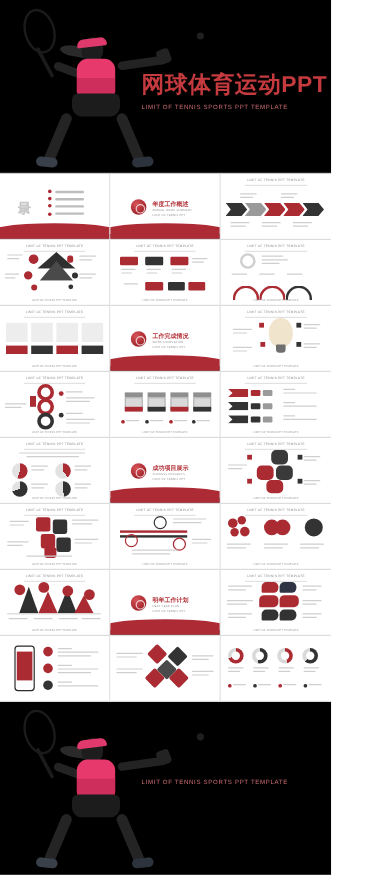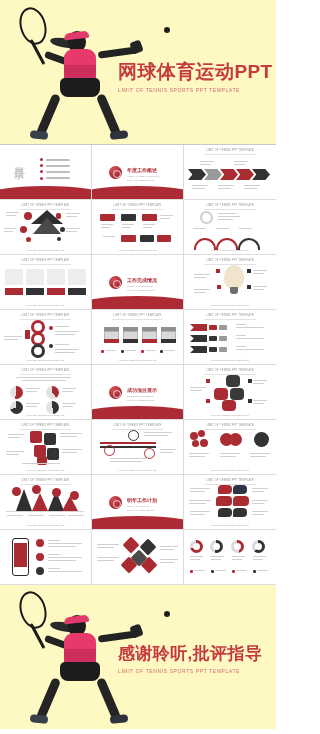--- a/index.html
+++ b/index.html
@@ -8,21 +8,21 @@
     background: #ffffff;
     font-family: "Liberation Sans", "DejaVu Sans", sans-serif;
     overflow: hidden;
   }
   .page { position: relative; width: 276px; height: 734px; background: #fff; }
 
   
   .banner {
     position: relative;
     width: 276px;
-    background: #fef9c3;
+    background: #000000;
     overflow: hidden;
   }
   .banner.hero   { height: 145px; }
   .banner.footer { height: 144px; }
 
   .banner-rule {
     position: absolute; left: 0; right: 0; bottom: 0;
     height: 1px; background: #c9c9c9;
   }
 
@@ -788,18 +788,17 @@
       <div class="pc shirt-sh"></div>
       <div class="pc skirt"></div>
       <div class="pc leg-l"></div>
       <div class="pc leg-r"></div>
       <div class="pc shoe-l"></div>
       <div class="pc shoe-r"></div>
       <div class="pc ball"></div>
     </div>
 
     <div class="banner-text">
-      <div class="banner-title">感谢聆听,批评指导</div>
       <div class="banner-sub">LIMIT OF TENNIS SPORTS PPT TEMPLATE</div>
     </div>
   </div>
 
 </div>
 
 </body></html>

